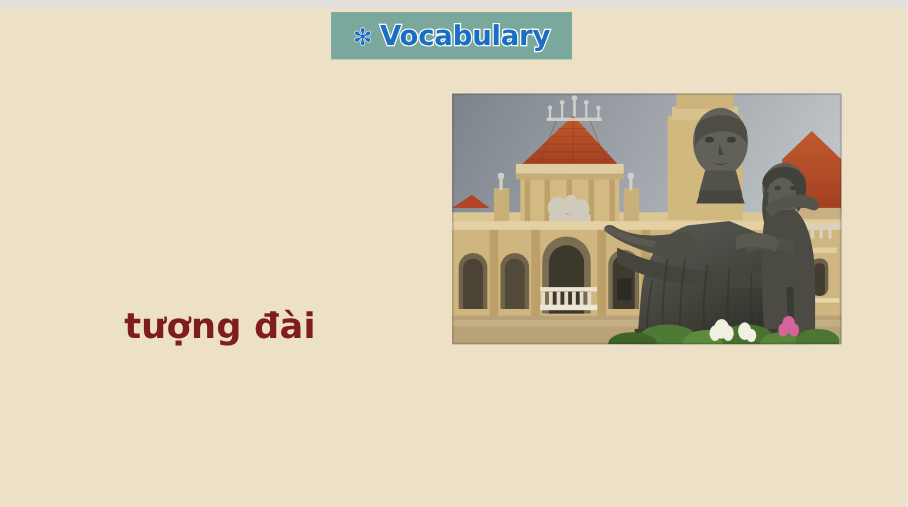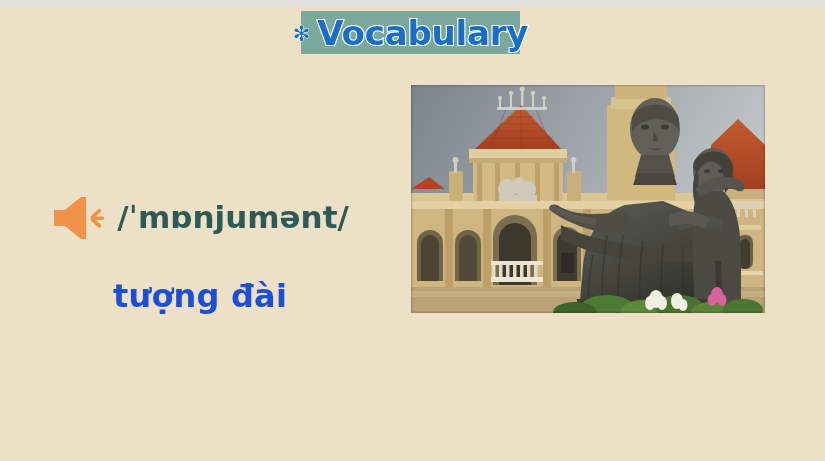--- a/index.html
+++ b/index.html
@@ -51,21 +51,21 @@
     line-height: 1;
     font-weight: 700;
     color: #1a6fc4;
     -webkit-text-stroke: 1px #ffffff;
     paint-order: stroke fill;
     position: relative;
     top: 2px;
   }
   #title-text {
     font-family: "DejaVu Sans", sans-serif;
-    font-size: 34px;
+    font-size: 25px;
     font-weight: 700;
     color: #1a6fc4;
     letter-spacing: -0.2px;
     -webkit-text-stroke: 2.2px #ffffff;
     paint-order: stroke fill;
     white-space: nowrap;
   }
 
   
   #word-line {
@@ -111,21 +111,21 @@
 
   #meaning-line {
     position: absolute;
     left: 0;
     top: 277px;
     width: 400px;
     text-align: center;
     font-family: "DejaVu Sans", sans-serif;
     font-size: 32px;
     font-weight: 700;
-    color: #1d4ed8;
+    color: #7f1d1d;
     letter-spacing: 0.2px;
     white-space: nowrap;
   }
 
   
   #photo {
     position: absolute;
     left: 411px;
     top: 85px;
     width: 354px;
@@ -141,34 +141,20 @@
 <div id="slide">
 
   <div id="top-strip"></div>
 
   <div id="title-banner">
     <span id="title-asterisk">✻</span>
     <span id="title-text">Vocabulary</span>
   </div>
 
 
-  <div id="pron-row">
-
-    <svg id="speaker-icon" viewBox="0 0 56 52">
-
-      <path d="M3 18 L14 18 L30 5 L30 47 L14 34 L3 34 Z" fill="#f0914a"></path>
-      <rect x="30" y="5" width="5" height="42" fill="#f0914a"></rect>
-
-      <rect x="40" y="24.5" width="13" height="3.6" rx="1.6" fill="#f0914a"></rect>
-      <rect x="40" y="24.5" width="13" height="3.6" rx="1.6" fill="#f0914a" transform="rotate(-42 40 26.3)"></rect>
-      <rect x="40" y="24.5" width="13" height="3.6" rx="1.6" fill="#f0914a" transform="rotate(42 40 26.3)"></rect>
-    </svg>
-
-    <span id="ipa-text">/ˈmɒnjumənt/</span>
-  </div>
 
   <div id="meaning-line">tượng đài</div>
 
   <div id="photo">
     <svg width="354" height="228" viewBox="0 0 354 228">
       <defs>
         <linearGradient id="skyGrad" x1="0" y1="0" x2="1" y2="0.35">
           <stop offset="0%" stop-color="#7d838b"></stop>
           <stop offset="45%" stop-color="#9ba1a7"></stop>
           <stop offset="100%" stop-color="#c3c7ca"></stop>

